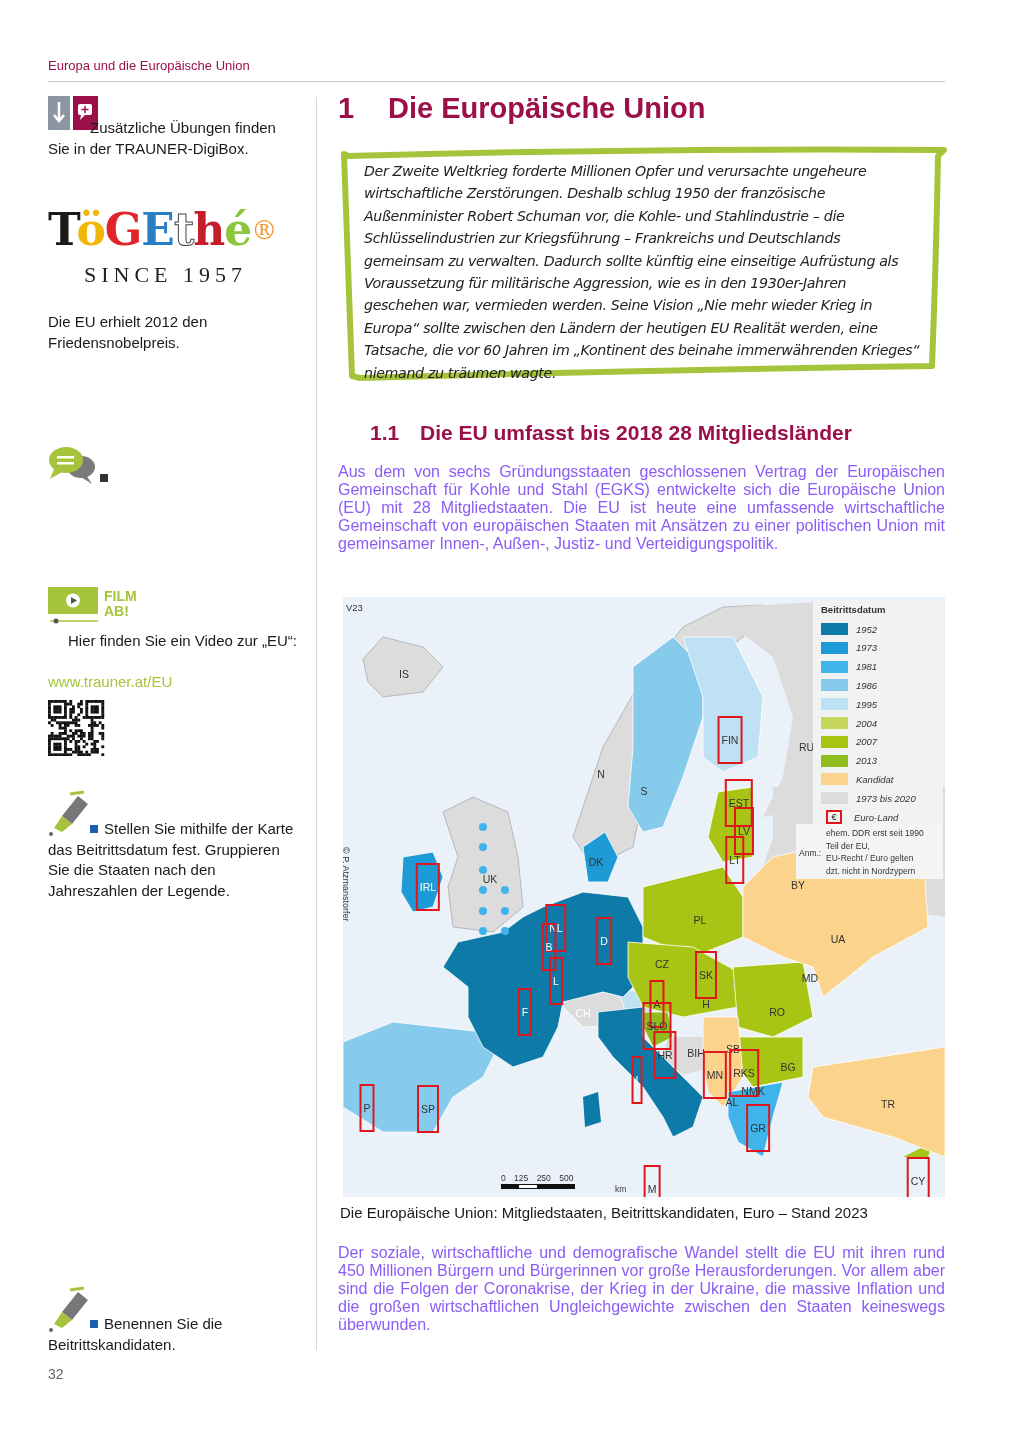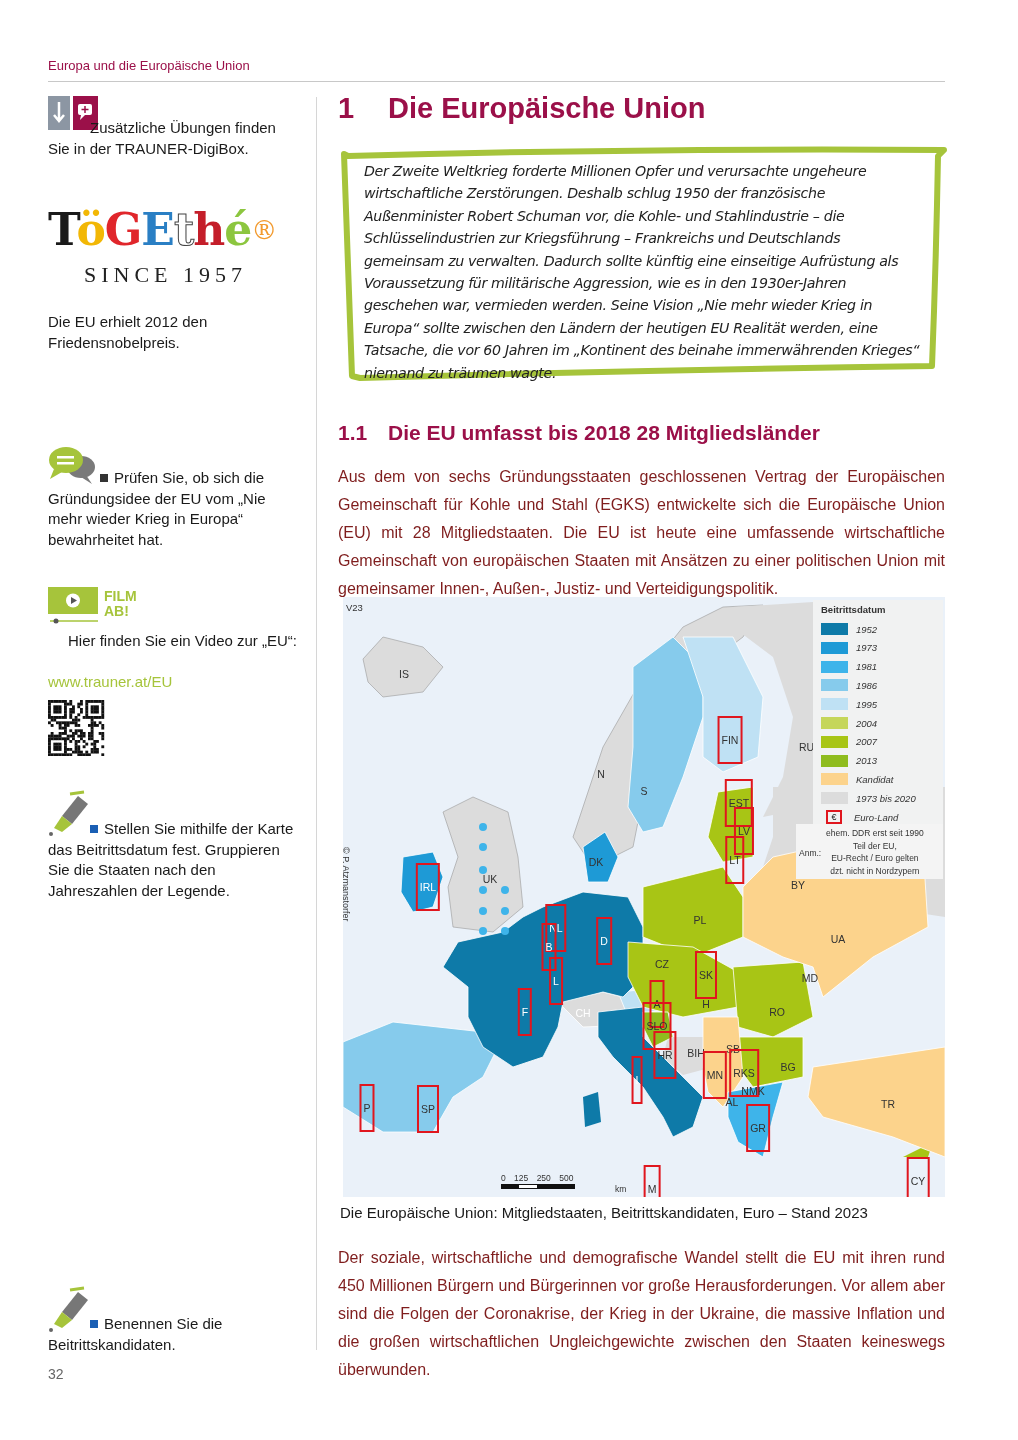--- a/index.html
+++ b/index.html
@@ -24,40 +24,40 @@
     .pen-icon { position: absolute; left: 48px; width: 46px; height: 46px; }
     .page-num { position: absolute; left: 48px; top: 1366px; font-size: 14px; color: #666; }
 
     
     .chap-title { position: absolute; left: 338px; top: 92px; font-size: 29px; font-weight: bold; color: #9b1049; white-space: nowrap; }
     .chap-title .num { display: inline-block; width: 50px; }
     .intro-box { position: absolute; left: 338px; top: 146px; width: 610px; height: 238px; }
     .intro-box svg { position: absolute; left: 0; top: 0; }
     .intro-text { position: absolute; left: 26px; top: 14px; width: 560px; font-family: "DejaVu Sans", sans-serif; font-style: italic; font-size: 14.2px; line-height: 22.4px; color: #222; text-align: left; letter-spacing: -0.35px; }
     .sec-title { position: absolute; left: 338px; top: 421px; font-size: 21px; font-weight: bold; color: #9b1049; white-space: nowrap; }
-    .sec-title .num { display: inline-block; width: 50px; }
-    .body-text { position: absolute; left: 338px; width: 607px; font-size: 16px; line-height: 28px; text-align: justify; color: #7f1d1d; }
+    .sec-title .num { display: inline-block; width: 50px; margin-left: 32px; }
+    .body-text { position: absolute; left: 338px; width: 607px; font-size: 16px; line-height: 18px; text-align: justify; color: #8b5cf6; }
     .caption { position: absolute; left: 340px; top: 1204px; font-size: 15px; color: #1a1a1a; white-space: nowrap; }
 
     
     .map { position: absolute; left: 343px; top: 597px; width: 602px; height: 600px; background: #eaf1f9; overflow: hidden; }
     .map svg { position: absolute; left: 0; top: 0; }
     .map .lbl { position: absolute; font-size: 10.5px; color: #333; white-space: nowrap; transform: translate(-50%, -50%); }
     .map .euro { border: 2px solid #e0161e; padding: 15px 2px; line-height: 14px; }
     .map .white { color: #ffffff; }
     .map .ver { position: absolute; left: 3px; top: 5px; font-size: 9.5px; color: #333; }
     .map .copy { position: absolute; left: 8px; top: 250px; font-size: 9px; color: #333; transform: rotate(90deg); transform-origin: left top; white-space: nowrap; }
     .legend { position: absolute; left: 470px; top: 3px; width: 130px; height: 225px; background: #f1f2f2; }
     .legend .lt { position: absolute; left: 8px; top: 4px; font-size: 9.5px; font-weight: bold; color: #333; }
     .legend .row { position: absolute; left: 8px; height: 14px; display: flex; align-items: center; }
     .legend .sw { width: 27px; height: 12px; margin-right: 8px; }
     .legend .rl { font-size: 9.5px; color: #333; white-space: nowrap; font-style: italic; }
     .note { position: absolute; left: 453px; top: 227px; width: 147px; height: 55px; background: #f4f4f4; }
     .note .anm { position: absolute; left: 3px; top: 24px; font-size: 8.5px; color: #333; }
-    .note .nt { position: absolute; left: 30px; top: 3px; font-size: 8.5px; line-height: 12.5px; color: #333; white-space: nowrap; text-align: center; }
+    .note .nt { position: absolute; left: 30px; top: 3px; font-size: 8.5px; line-height: 12.5px; color: #333; white-space: nowrap; }
     .scale { position: absolute; left: 158px; top: 576px; }
     .scale .nums { font-size: 8.5px; color: #333; white-space: nowrap; word-spacing: 6px; }
     .scale .bar { width: 74px; height: 5px; background: #111; margin-top: 1px; position: relative; }
     .scale .bar i { position: absolute; left: 18px; top: 1px; width: 18px; height: 3px; background: #fff; }
     .scale .km { position: absolute; left: 78px; top: 11px; font-size: 8.5px; color: #333; margin-left: 36px; }
   </style>
 </head>
 <body>
 
 <div class="running-head">Europa und die Europäische Union</div>
@@ -85,21 +85,21 @@
 <div style="position:absolute; left:48px; top:446px; width:50px; height:40px;">
   <svg width="50" height="40" viewBox="0 0 50 40">
     <ellipse cx="33" cy="21" rx="14" ry="11" fill="#7a7a7a"></ellipse>
     <path d="M38 29 L44 38 L33 31 Z" fill="#7a7a7a"></path>
     <ellipse cx="18" cy="14" rx="17" ry="13" fill="#a6c43b"></ellipse>
     <path d="M6 23 L2 33 L14 26 Z" fill="#a6c43b"></path>
     <rect x="9" y="10" width="17" height="2.5" fill="#fff"></rect>
     <rect x="9" y="16" width="17" height="2.5" fill="#fff"></rect>
   </svg>
 </div>
-<div class="side" style="top:468px; text-indent:48px;"><span class="bullet-sq" style="background:#333;"></span><span>Prüfen Sie, ob sich die Gründungsidee der EU vom „Nie mehr wieder Krieg in Europa“ bewahrheitet hat.</span></div>
+<div class="side" style="top:468px; text-indent:48px;"><span class="bullet-sq" style="background:#333;"></span></div>
 
 <div class="film-icon">
   <svg width="52" height="40" viewBox="0 0 52 40">
     <rect x="0" y="0" width="50" height="27" fill="#a6c43b"></rect>
     <circle cx="25" cy="13.5" r="7" fill="#fff"></circle>
     <path d="M23 10 L29 13.5 L23 17 Z" fill="#555"></path>
     <line x1="2" y1="34" x2="50" y2="34" stroke="#a6c43b" stroke-width="1.5"></line>
     <circle cx="8" cy="34" r="2.5" fill="#555"></circle>
   </svg>
 </div>

